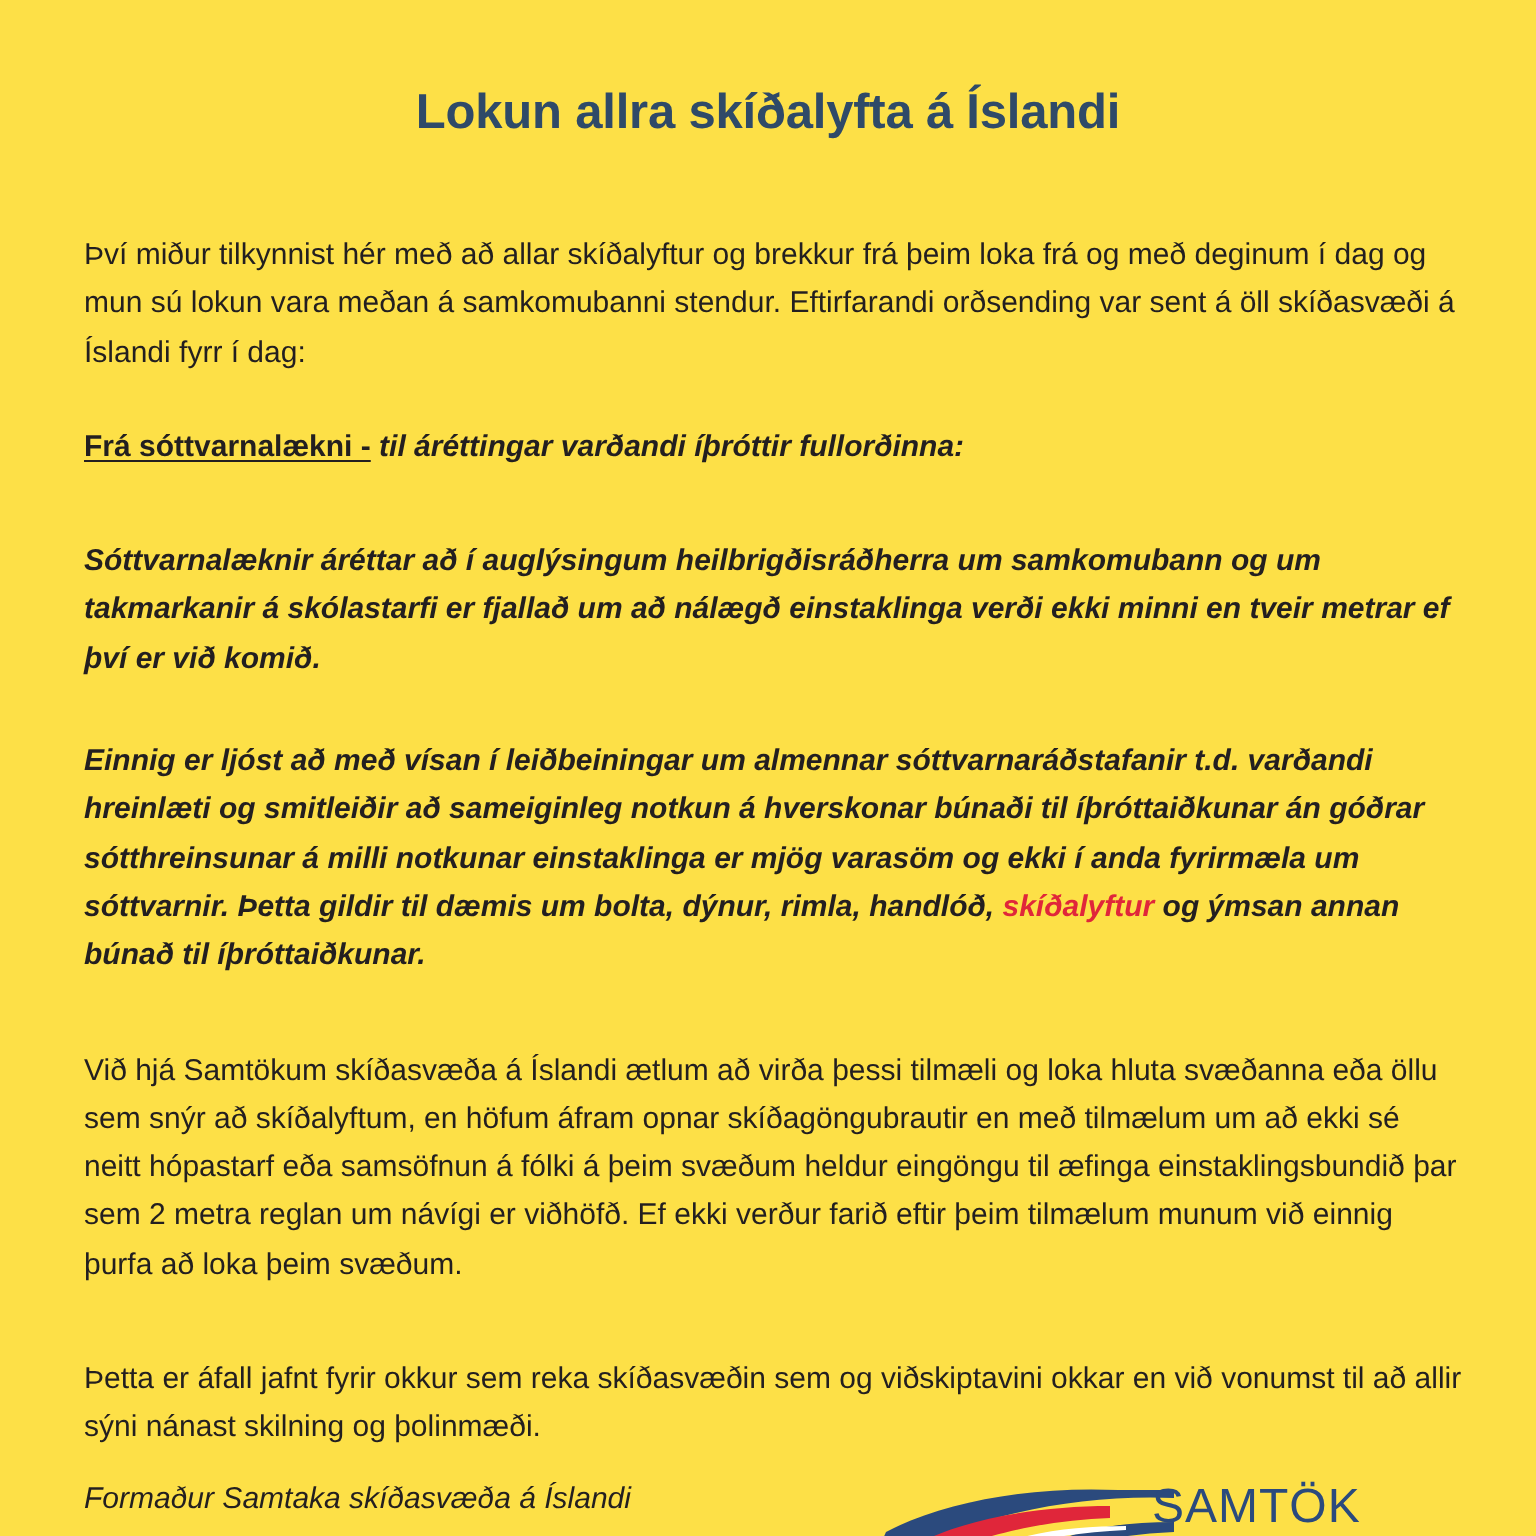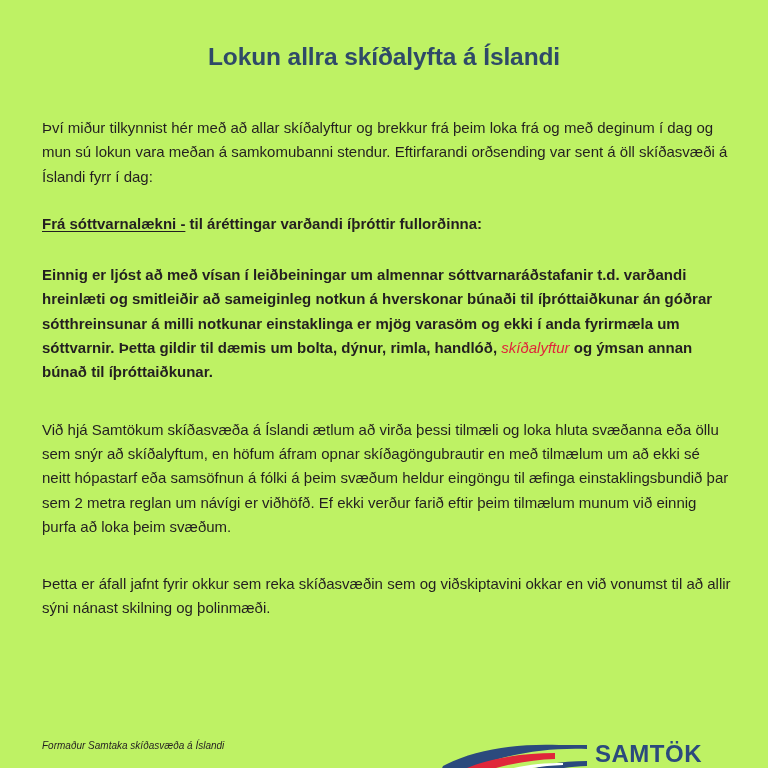--- a/index.html
+++ b/index.html
@@ -13,21 +13,21 @@
     font-family: "Liberation Sans", sans-serif;
     color: #231f20;
     overflow: hidden;
     position: relative;
   }
 
   .page {
     position: relative;
     width: 768px;
     height: 768px;
-    background: #bef264;
+    background: #fde047;
     box-sizing: border-box;
   }
 
   .doc-title {
     position: absolute;
     left: 0;
     top: 26px;
     width: 768px;
     text-align: center;
     font-size: 24.5px;
@@ -51,38 +51,39 @@
     color: #231f20;
     text-align: left;
   }
 
   p.gap-lg  { margin-top: 27px; }
   p.gap-md  { margin-top: 23px; }
   p.gap-xl  { margin-top: 33px; }
 
   .emph {
     font-weight: bold;
+    font-style: italic;
   }
   .emph-underline {
     font-weight: bold;
     font-style: normal;
     text-decoration: underline;
     text-underline-offset: 2px;
   }
   .highlight-red {
     color: #e0263a;
-    font-weight: normal;
+    font-weight: bold;
     font-style: italic;
   }
 
   .signature {
     position: absolute;
     left: 42px;
     top: 739px;
-    font-size: 10px;
+    font-size: 15px;
     font-style: italic;
     color: #231f20;
     line-height: 1.4;
     white-space: nowrap;
   }
 
   
   .logo {
     position: absolute;
     left: 437px;
@@ -93,42 +94,43 @@
   }
   .logo-mark {
     position: absolute;
     left: 0;
     top: 0;
     width: 152px;
     height: 40px;
   }
   .logo-word {
     position: absolute;
-    left: 158px;
+    left: 139px;
     top: 6px;
     font-size: 24px;
-    font-weight: bold;
+    font-weight: normal;
     color: #2b4a7d;
     letter-spacing: 0.5px;
     line-height: 1.05;
   }
 </style>
 </head>
 <body>
 
 <div class="page">
 
   <h1 class="doc-title">Lokun allra skíðalyfta á Íslandi</h1>
 
   <div class="body-block">
 
     <p class="para">Því miður tilkynnist hér með að allar skíðalyftur og brekkur frá þeim loka frá og með deginum í dag og mun sú lokun vara meðan á samkomubanni stendur. Eftirfarandi orðsending var sent á öll skíðasvæði á Íslandi fyrr í dag:</p>
 
     <p class="para gap-md"><span class="emph-underline">Frá sóttvarnalækni -</span><span class="emph"> til áréttingar varðandi íþróttir fullorðinna:</span></p>
 
+    <p class="para gap-xl emph">Sóttvarnalæknir áréttar að í auglýsingum heilbrigðisráðherra um samkomubann og um takmarkanir á skólastarfi er fjallað um að nálægð einstaklinga verði ekki minni en tveir metrar ef því er við komið.</p>
 
     <p class="para gap-lg"><span class="emph">Einnig er ljóst að með vísan í leiðbeiningar um almennar sóttvarnaráðstafanir t.d. varðandi hreinlæti og smitleiðir að sameiginleg notkun á hverskonar búnaði til íþróttaiðkunar án góðrar sótthreinsunar á milli notkunar einstaklinga er mjög varasöm og ekki í anda fyrirmæla um sóttvarnir. Þetta gildir til dæmis um bolta, dýnur, rimla, handlóð, </span><span class="highlight-red">skíðalyftur</span><span class="emph"> og ýmsan annan búnað til íþróttaiðkunar.</span></p>
 
 
     <p class="para gap-xl">Við hjá Samtökum skíðasvæða á Íslandi ætlum að virða þessi tilmæli og loka hluta svæðanna eða öllu sem snýr að skíðalyftum, en höfum áfram opnar skíðagöngubrautir en með tilmælum um að ekki sé neitt hópastarf eða samsöfnun á fólki á þeim svæðum heldur eingöngu til æfinga einstaklingsbundið þar sem 2 metra reglan um návígi er viðhöfð. Ef ekki verður farið eftir þeim tilmælum munum við einnig þurfa að loka þeim svæðum.</p>
 
     <p class="para gap-xl">Þetta er áfall jafnt fyrir okkur sem reka skíðasvæðin sem og viðskiptavini okkar en við vonumst til að allir sýni nánast skilning og þolinmæði.</p>
 
   </div>
 

